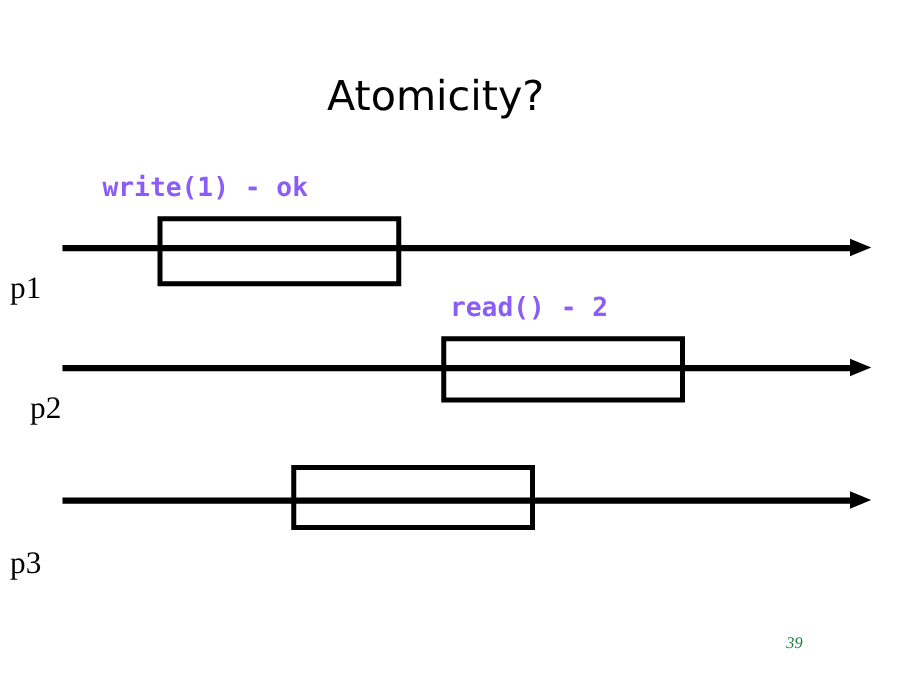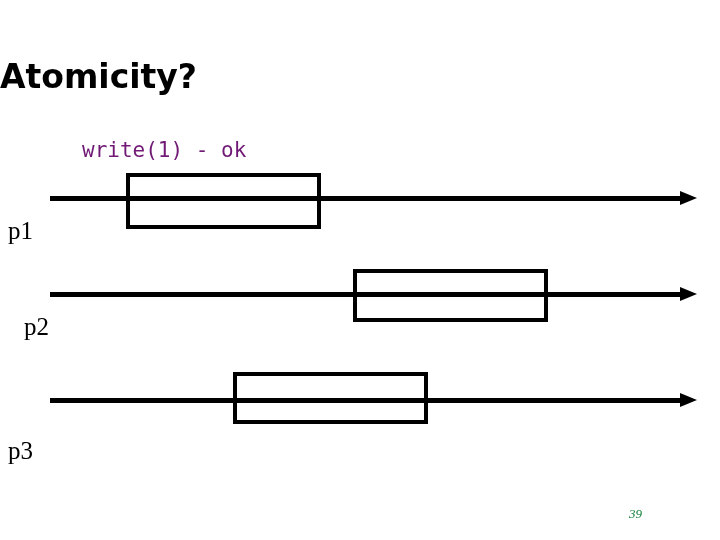--- a/index.html
+++ b/index.html
@@ -13,33 +13,34 @@
     height: 540px;
     background: #ffffff;
     overflow: hidden;
     font-family: "Liberation Sans", sans-serif;
   }
   .title {
     position: absolute;
     left: 0;
     top: 57px;
     width: 697px;
+    text-align: center;
     font-family: "DejaVu Sans", sans-serif;
     font-size: 33px;
-    font-weight: 700;
+    font-weight: 400;
     color: #000000;
     letter-spacing: 0px;
     line-height: 40px;
   }
   .op-label {
     position: absolute;
     font-family: "DejaVu Sans Mono", monospace;
     font-size: 21px;
-    font-weight: normal;
-    color: #701a75;
+    font-weight: bold;
+    color: #8b5cf6;
     white-space: pre;
     letter-spacing: 0px;
     line-height: 24px;
   }
   .proc-label {
     position: absolute;
     font-family: "Liberation Serif", serif;
     font-size: 25px;
     font-weight: 400;
     color: #000000;
@@ -88,20 +89,21 @@
   <div class="title">Atomicity?</div>
 
   <div class="op-label" id="op-label-0" style="left: 82px; top: 138px;">write(1) - ok</div>
   <div class="proc-label" id="proc-label-0" style="left: 8px; top: 185px;">p1</div>
   <div class="timeline" id="timeline-0" style="left: 50px; top: 191px; width: 647px;">
     <div class="shaft" style="width: 631px;"></div>
     <div class="head" style="left: 630px;"></div>
   </div>
   <div class="op-box" id="op-box-0" style="left: 126px; top: 173px; width: 195px; height: 56px;"></div>
 
+  <div class="op-label" id="op-label-1" style="left: 360px; top: 234px;">read() - 2</div>
   <div class="proc-label" id="proc-label-1" style="left: 24px; top: 281px;">p2</div>
   <div class="timeline" id="timeline-1" style="left: 50px; top: 287px; width: 647px;">
     <div class="shaft" style="width: 631px;"></div>
     <div class="head" style="left: 630px;"></div>
   </div>
   <div class="op-box" id="op-box-1" style="left: 353px; top: 269px; width: 195px; height: 53px;"></div>
 
   <div class="proc-label" id="proc-label-2" style="left: 8px; top: 405px;">p3</div>
   <div class="timeline" id="timeline-2" style="left: 50px; top: 393px; width: 647px;">
     <div class="shaft" style="width: 631px;"></div>

